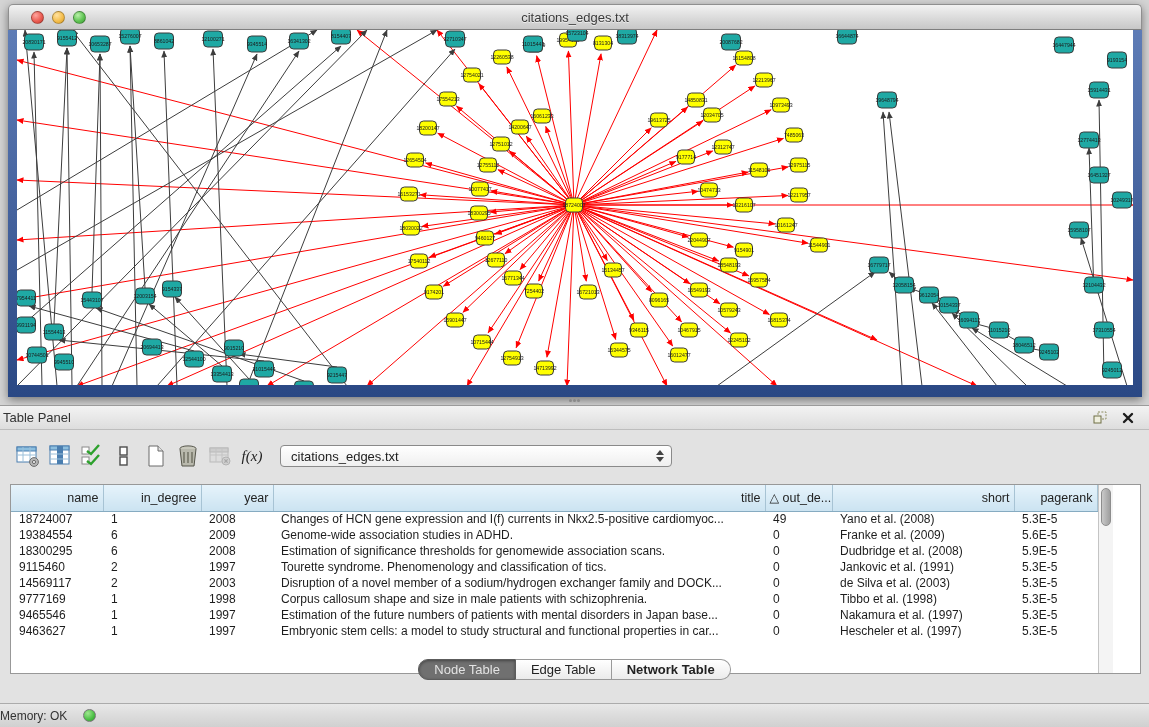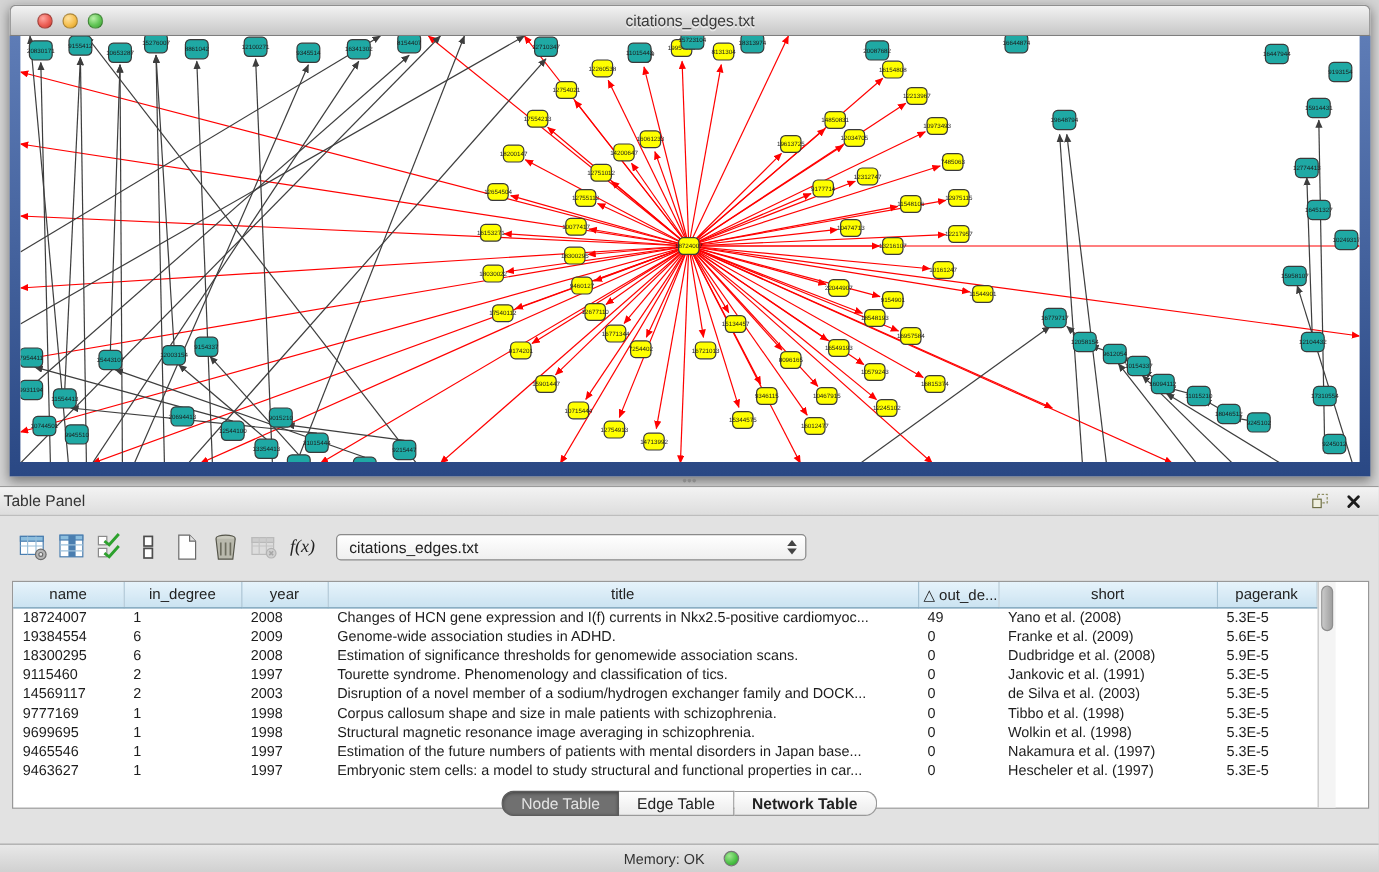--- a/index.html
+++ b/index.html
@@ -46,41 +46,41 @@
   .table-combo .combo-value { font-size:13px; color:#222; padding-left:10px; flex:1;
     white-space:nowrap; overflow:hidden; }
   .combo-arrows { width:18px; display:flex; flex-direction:column; align-items:center; gap:2px; padding-right:4px; }
   .combo-arrows b { width:0; height:0; border-left:4px solid transparent; border-right:4px solid transparent; }
   .combo-arrows b.up { border-bottom:5px solid #444; }
   .combo-arrows b.down { border-top:5px solid #444; }
   
   .table-frame { position:absolute; left:10px; top:78px; width:1131px; height:190px;
     background:#fff; border:1px solid #989898; display:flex; }
   .grid { width:1086px; border-collapse:collapse; table-layout:fixed; align-self:flex-start; }
-  .grid th { height:21px; font-size:12.5px; font-weight:normal; color:#222; text-align:center;
+  .grid th { height:26px; font-size:12.5px; font-weight:normal; color:#222; text-align:right;
     background:linear-gradient(#E6F3FB,#CBE3F1); border-right:1px solid #A7C3D4;
     border-bottom:1px solid #86ABC1; padding:0 4px; overflow:hidden; white-space:nowrap; }
   .grid td { height:16px; font-size:12px; color:#1d1d1d; padding:0 0 0 8px;
     white-space:nowrap; overflow:hidden; }
   .grid col.c0{width:92px}.grid col.c1{width:98px}.grid col.c2{width:72px}
   .grid col.c3{width:492px}.grid col.c4{width:67px}.grid col.c5{width:182px}.grid col.c6{width:83px}
   .vscroll { width:15px; height:100%; background:#F4F4F4; border-left:1px solid #c4c4c4; position:relative; }
   .vscroll .thumb { position:absolute; left:2px; top:3px; width:10px; height:38px; border-radius:6px;
     background:linear-gradient(90deg,#c9c9c9,#9f9f9f); border:1px solid #8d8d8d; }
   .tabs { position:absolute; left:0; right:0; top:253px; display:flex; justify-content:center; }
   .tab { height:21px; line-height:19px; font-size:13px; padding:0 15px; color:#222;
     background:linear-gradient(#ffffff,#ebebeb); border:1px solid #9a9a9a; border-left:none; }
   .tab:first-child { border-radius:10px 0 0 10px; border-left:1px solid #9a9a9a; }
   .tab:last-child { border-radius:0 10px 10px 0;font-weight:bold; }
   .tab.selected { background:#707070; color:#e3e3e3; border-color:#5c5c5c;
     box-shadow:inset 0 1px 3px rgba(0,0,0,.4); }
   
   .status-bar { position:absolute; left:0; bottom:0; width:1149px; height:24px;
     background:linear-gradient(#E8E8E8,#D0D0D0); border-top:1px solid #ababab;
-    display:flex; align-items:center; justify-content:center; gap:16px; padding-right:13px; }
+    display:flex; align-items:center; justify-content:flex-start; gap:16px; padding-right:13px; }
   .memory-label { font-size:12px; color:#333; }
   .memory-dot { width:13px; height:13px; border-radius:50%;
     background:radial-gradient(circle at 35% 30%, #9fe78f, #49bf43 60%, #2f9430);
     border:1px solid #777; }
 </style>
 </head>
 <body>
 
 <div class="graph-window">
   <div class="titlebar">
@@ -820,29 +820,20 @@
           <tr>
             <td>9777169</td>
             <td>1</td>
             <td>1998</td>
             <td>Corpus callosum shape and size in male patients with schizophrenia.</td>
             <td>0</td>
             <td>Tibbo et al. (1998)</td>
             <td>5.3E-5</td>
           </tr>
           <tr>
-            <td>9699695</td>
-            <td>1</td>
-            <td>1998</td>
-            <td>Structural magnetic resonance image averaging in schizophrenia.</td>
-            <td>0</td>
-            <td>Wolkin et al. (1998)</td>
-            <td>5.3E-5</td>
-          </tr>
-          <tr>
             <td>9465546</td>
             <td>1</td>
             <td>1997</td>
             <td>Estimation of the future numbers of patients with mental disorders in Japan base...</td>
             <td>0</td>
             <td>Nakamura et al. (1997)</td>
             <td>5.3E-5</td>
           </tr>
           <tr>
             <td>9463627</td>

